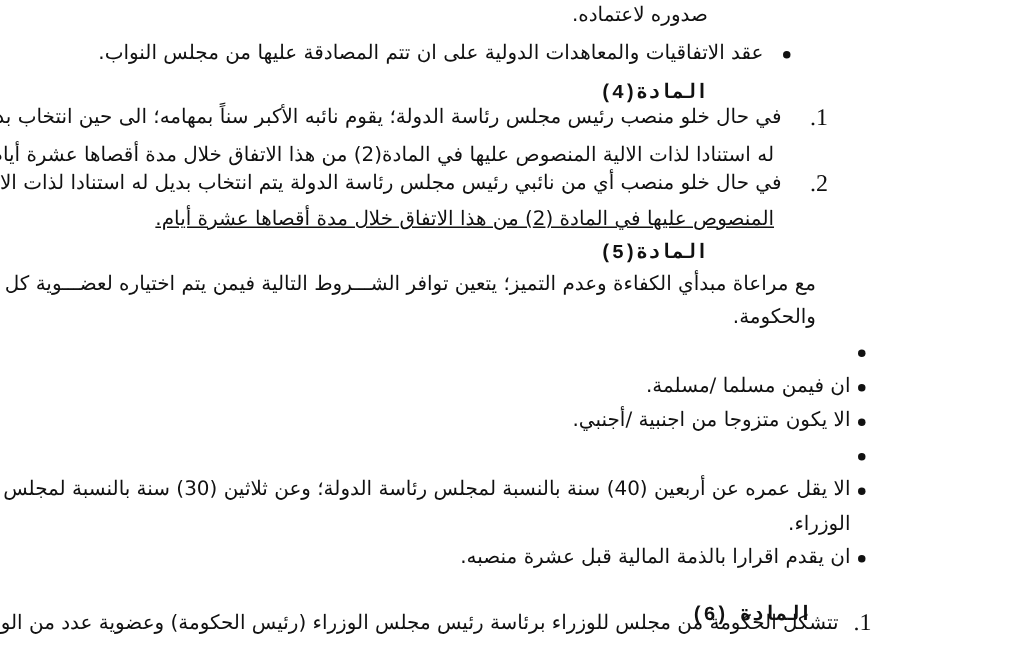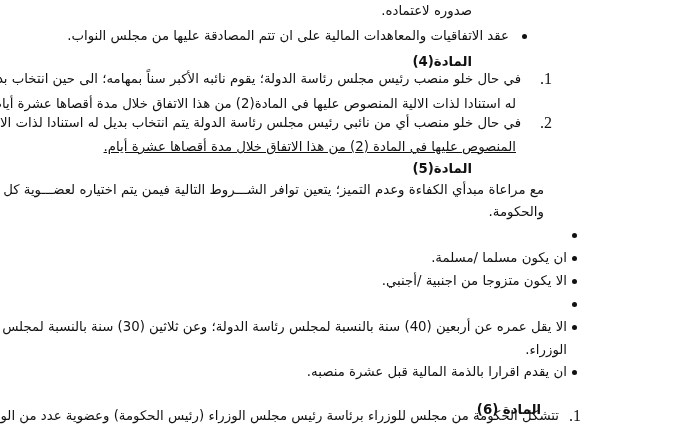--- a/index.html
+++ b/index.html
@@ -11,59 +11,59 @@
     }
     .page {
       position:relative; width:679px; height:388px;
       direction:rtl;
     }
     .line {
       position:absolute; white-space:nowrap;
       font-size:13.3px; line-height:18px;
       direction:rtl;
     }
-    .bold { font-weight:bold; }
+    .bold { font-weight:bold;font-family:Liberation Mono, monospace; }
     .bullet {
       position:absolute; width:5px; height:5px; border-radius:50%;
       background:#111;
     }
     .num {
       position:absolute; font-family:"Liberation Serif", serif; font-size:16px; line-height:18px;
       direction:ltr;
     }
   </style>
 </head>
 <body>
 
 <div class="page">
 
   <div class="line" style="right:207px; top:2px;">صدوره لاعتماده.</div>
 
   <span class="bullet" style="left:522px; top:34px;"></span>
-  <div class="line" style="right:170px; top:27px;">عقد الاتفاقيات والمعاهدات المالية على ان تتم المصادقة عليها من مجلس النواب.</div>
+  <div class="line" style="right:170px; top:27px;">عقد الاتفاقيات والمعاهدات الدولية على ان تتم المصادقة عليها من مجلس النواب.</div>
 
   <div class="line bold" style="right:207px; top:53px;">المادة(4)</div>
 
   <div class="num" style="left:540px; top:70px;">.1</div>
   <div class="line" style="right:158px; top:70px;">في حال خلو منصب رئيس مجلس رئاسة الدولة؛ يقوم نائبه الأكبر سناً بمهامه؛ الى حين انتخاب بديل</div>
   <div class="line" style="right:163px; top:95px;">له استنادا لذات الالية المنصوص عليها في المادة(2) من هذا الاتفاق خلال مدة أقصاها عشرة أيام.</div>
 
   <div class="num" style="left:540px; top:114px;">.2</div>
   <div class="line" style="right:158px; top:114px;">في حال خلو منصب أي من نائبي رئيس مجلس رئاسة الدولة يتم انتخاب بديل له استنادا لذات الالية</div>
   <div class="line" style="right:163px; top:138px;text-decoration:underline;">المنصوص عليها في المادة (2) من هذا الاتفاق خلال مدة أقصاها عشرة أيام.</div>
 
   <div class="line bold" style="right:207px; top:160px;">المادة(5)</div>
 
   <div class="line" style="right:135px; top:181px;">مع مراعاة مبدأي الكفاءة وعدم التميز؛ يتعين توافر الشـــروط التالية فيمن يتم اختياره لعضـــوية كل من الرئاســة</div>
   <div class="line" style="right:135px; top:203px;">والحكومة.</div>
 
   <span class="bullet" style="left:572px; top:233px;"></span>
 
   <span class="bullet" style="left:572px; top:256px;"></span>
-  <div class="line" style="right:112px; top:249px;">ان يكون مسلما /مسلمة.</div>
+  <div class="line" style="right:112px; top:249px;">ان فيمن مسلما /مسلمة.</div>
 
   <span class="bullet" style="left:572px; top:279px;"></span>
   <div class="line" style="right:112px; top:272px;">الا يكون متزوجا من اجنبية /أجنبي.</div>
 
   <span class="bullet" style="left:572px; top:302px;"></span>
 
   <span class="bullet" style="left:572px; top:325px;"></span>
   <div class="line" style="right:112px; top:318px;">الا يقل عمره عن أربعين (40) سنة بالنسبة لمجلس رئاسة الدولة؛ وعن ثلاثين (30) سنة بالنسبة لمجلس</div>
   <div class="line" style="right:112px; top:341px;">الوزراء.</div>
 

